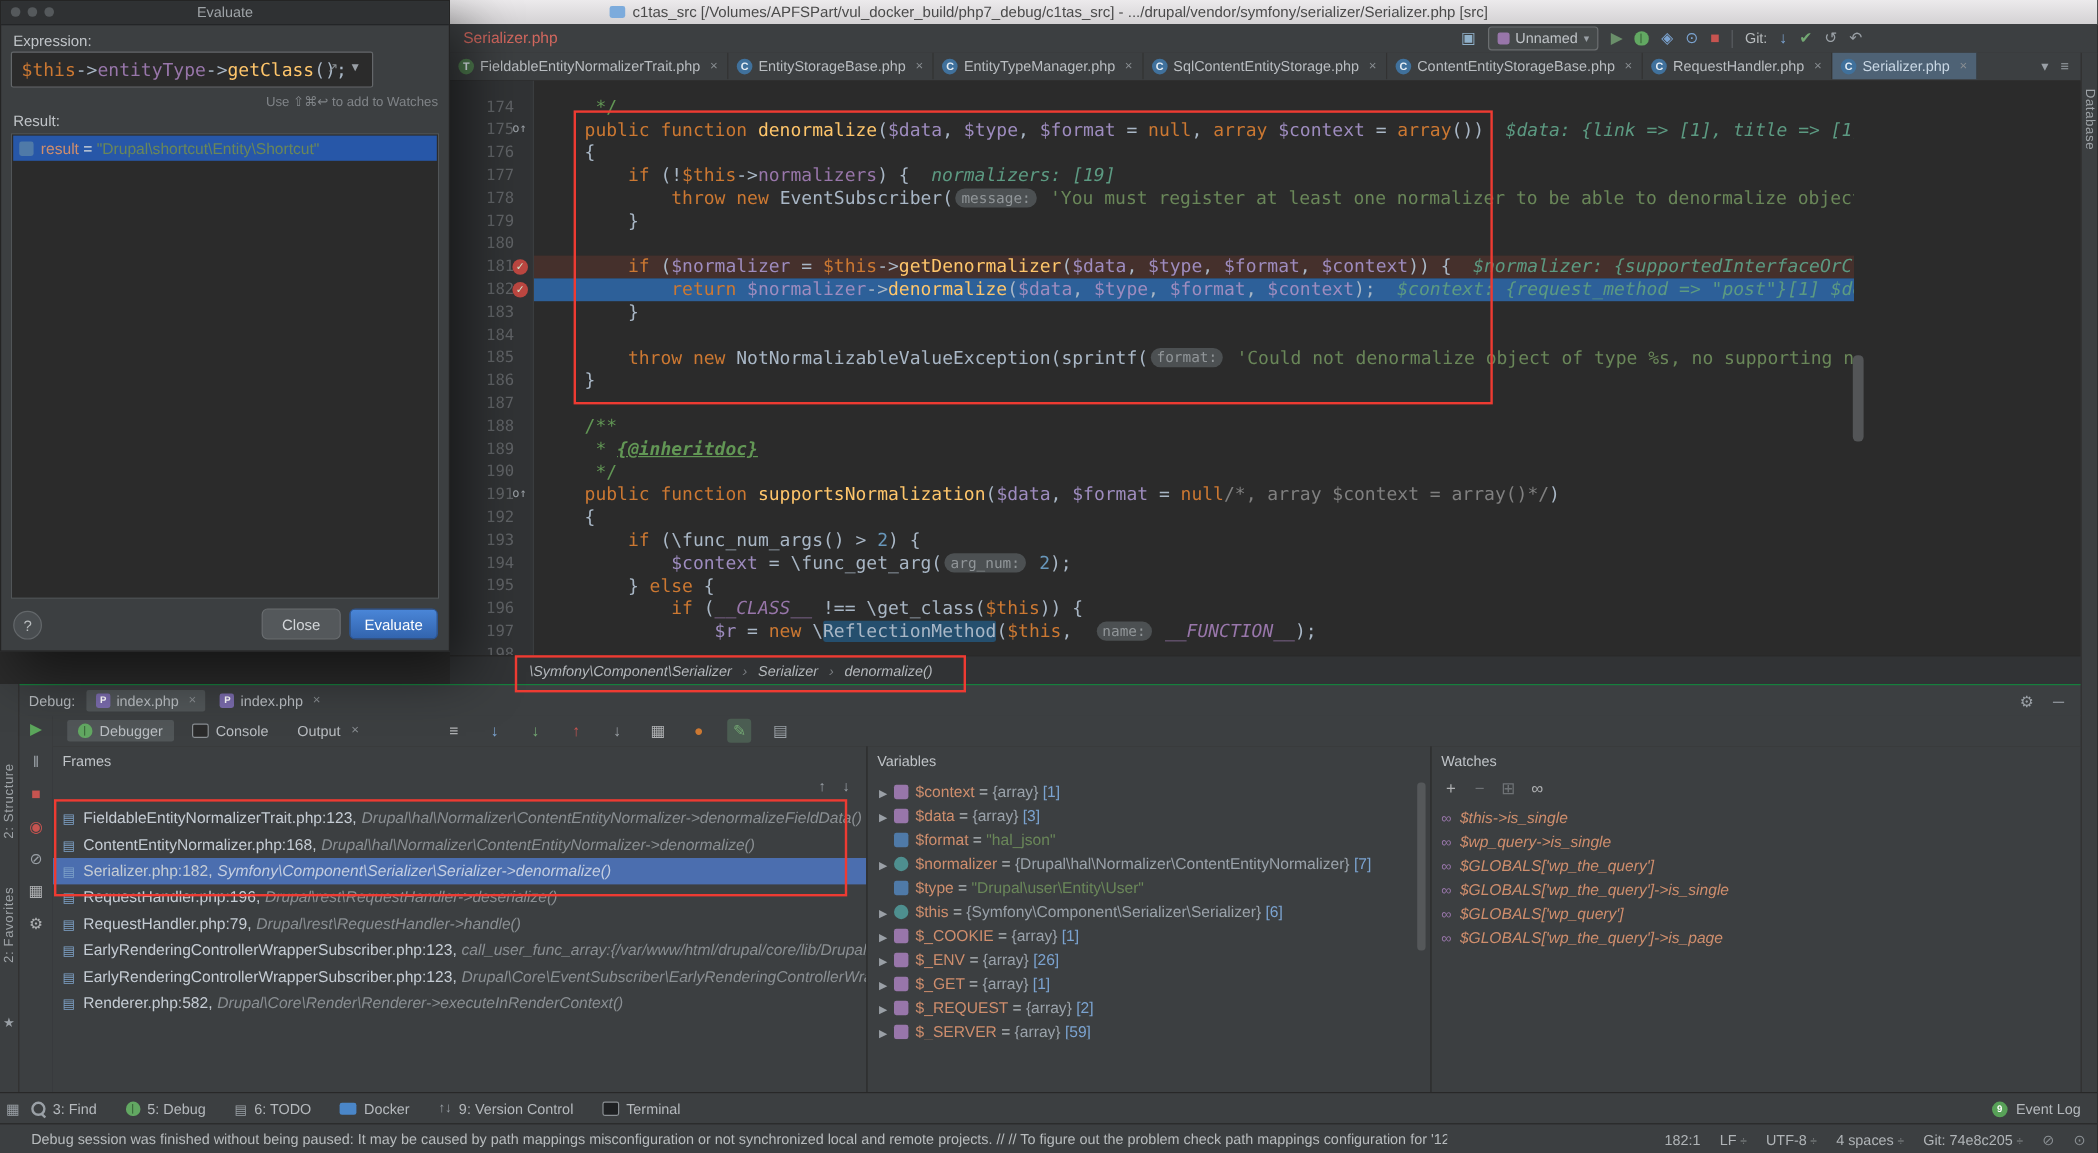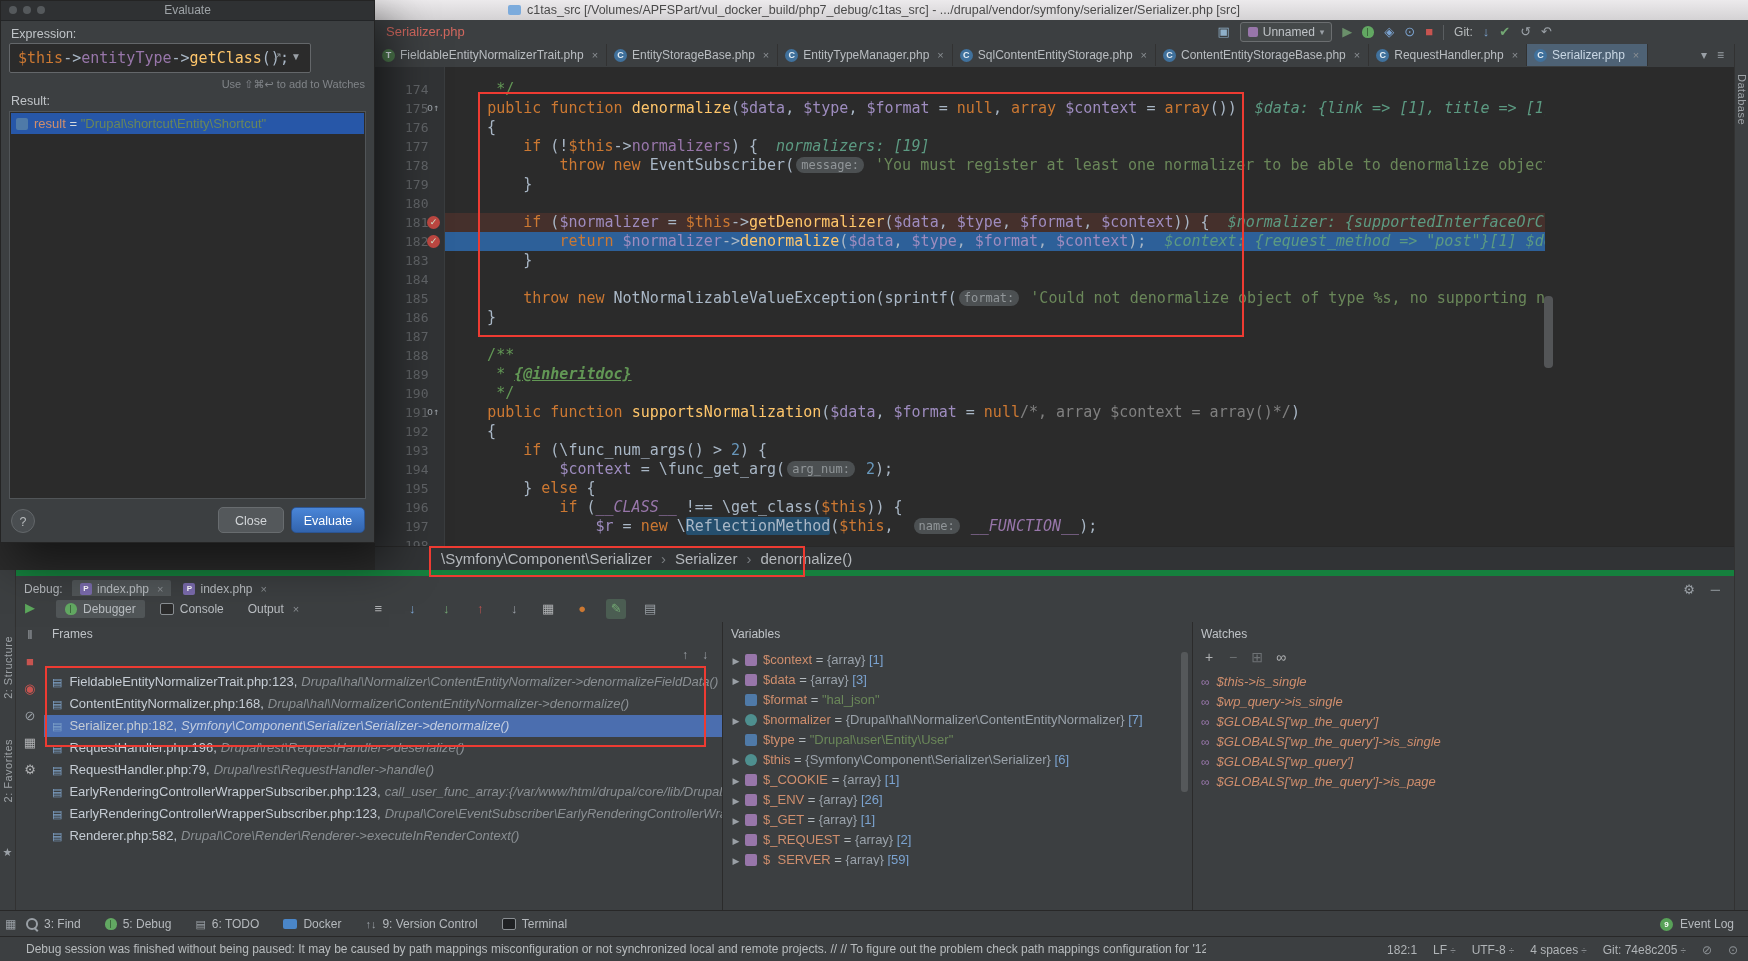--- a/index.html
+++ b/index.html
@@ -53,30 +53,30 @@
   .ss{color:#6a8759;} .sn{color:#6897bb;} .sc{color:#808080;} .sdc{color:#629755;}
   .sdt{color:#629755;font-weight:bold;font-style:italic;text-decoration:underline;}
   .smc{color:#9876aa;font-style:italic;}
   .sbox{background:#254f6e;border-radius:2px;color:#a9b7c6;}
   .cap{display:inline-block;background:#4c5052;color:#919699;border-radius:8px;padding:0 5px;font-size:12px;line-height:16px;vertical-align:1px;margin:0 2px;}
   .dbg-hint{color:#5c9a82;font-style:italic;margin-left:18px;}
   #edit-scroll{position:absolute;left:1169px;top:229px;width:9px;height:72px;background:#5a5d5f;border-radius:4px;opacity:.85;}
 
   
   #crumbbar{left:375px;top:546px;width:1359px;height:24px;background:#313335;border-top:1px solid #282828;}
-  #crumbs{padding-left:66px;line-height:24px;font-size:15px;color:#b4b8bc;display:flex;gap:9px;align-items:center;height:24px;}
+  #crumbs{padding-left:66px;line-height:24px;font-size:12px;color:#b4b8bc;display:flex;gap:9px;align-items:center;height:24px;font-style:italic;}
   .bc-sep{color:#7a7e82;}
 
   
   #project-strip{left:0;top:543px;width:375px;height:27px;background:#3c3f41;border-top:1px solid #323232;}
   #project-strip .row{position:absolute;left:64px;top:0;line-height:27px;font-size:12px;color:#b4b8bc;}
   .fic-page{display:inline-block;width:10px;height:12px;border:1px solid #9aa0a6;border-radius:1px;margin-right:7px;vertical-align:-2px;background:#45494b;}
 
   
-  #debug-header{left:16px;top:570px;width:1718px;height:26px;background:#3c3f41;border-top:6px solid #15803d;}
+  #debug-header{left:16px;top:570px;width:1718px;height:26px;background:#3c3f41;border-top:1px solid #15803d;}
   #debug-header .lbl{position:absolute;left:8px;line-height:26px;font-size:12px;color:#b4b8bc;}
   #debug-tabs{position:absolute;left:56px;top:0;height:26px;display:flex;align-items:center;gap:4px;}
   .dtab{display:flex;align-items:center;gap:5px;padding:2px 8px;font-size:12px;color:#b9bdc1;border-radius:2px;}
   .dtab.sel{background:#515658;}
   .phpic{width:12px;height:12px;border-radius:2px;background:#7a6bac;color:#fff;font:bold 8px/12px "Liberation Sans",sans-serif;text-align:center;}
   #debug-header-icons{position:absolute;right:14px;top:0;height:26px;display:flex;gap:16px;align-items:center;color:#9aa0a6;font-size:13px;}
 
   #debug-toolbar{left:44px;top:596px;width:1690px;height:26px;background:#3c3f41;border-bottom:1px solid #323232;display:flex;align-items:center;}
   #dbg-tabs{display:flex;align-items:center;gap:6px;padding-left:12px;}
   .dbtab{display:flex;align-items:center;gap:6px;padding:2px 9px;font-size:12px;color:#b9bdc1;border-radius:2px;}

